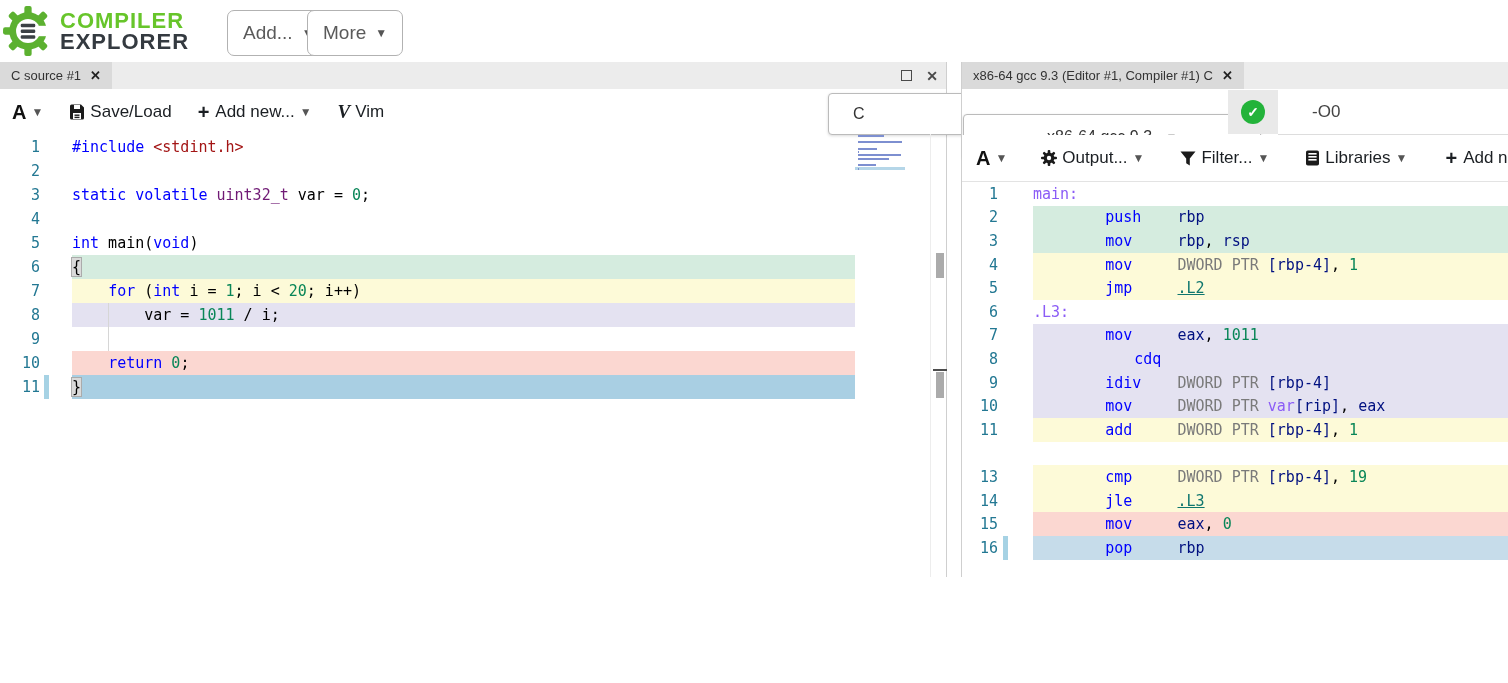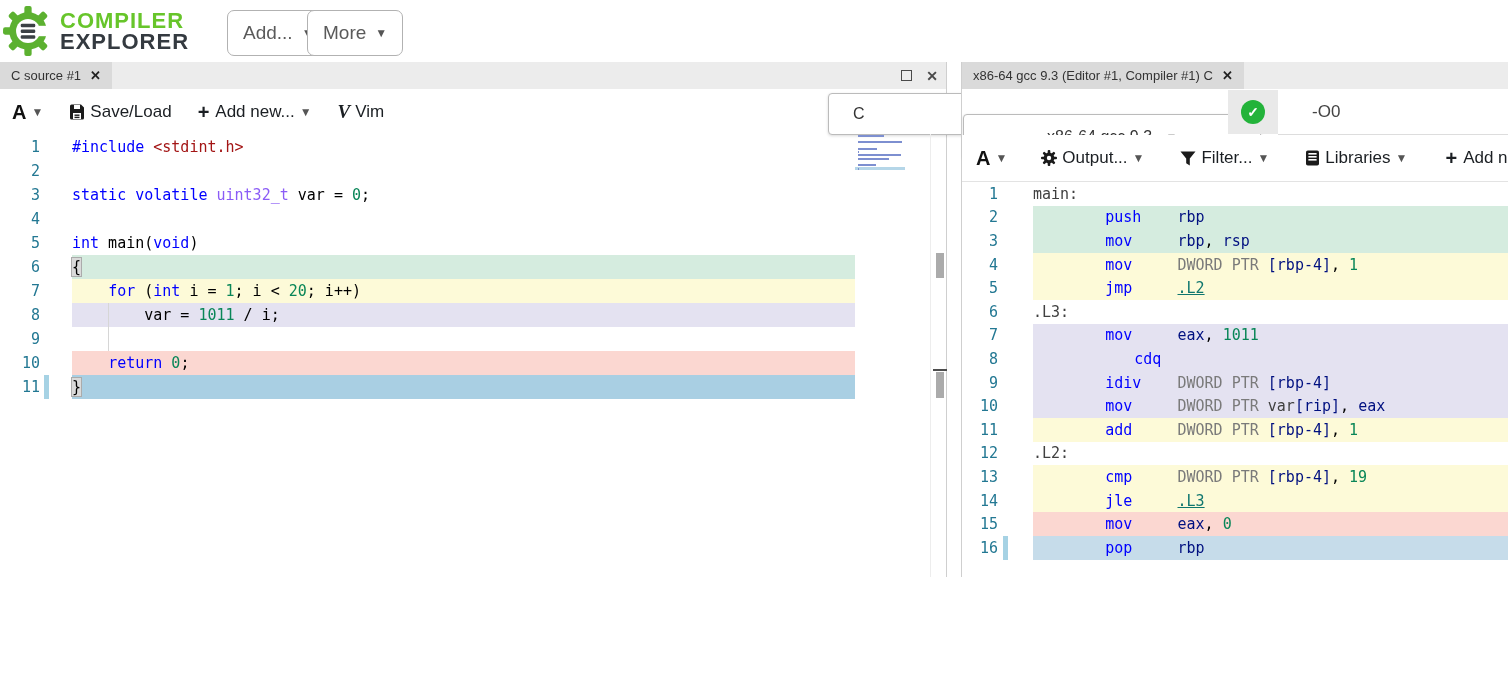--- a/index.html
+++ b/index.html
@@ -61,25 +61,25 @@
   .hl-red{background:#fbd7d1;}
   .hl-blue{background:#c6dcea;}
   .hl-blue-strong{background:#a9cfe3;}
   .gutter-num{position:absolute;top:0;height:100%;text-align:right;color:#237893;
               display:flex;align-items:center;justify-content:flex-end;}
   .gutter-marker{position:absolute;top:0;bottom:0;width:5px;background:#a6d2e4;}
   .code-text{position:absolute;top:0;height:100%;white-space:pre;display:flex;align-items:center;color:#000;}
   .indent-guide{position:absolute;top:0;bottom:0;width:1px;background:#d6d6d6;}
   .tok-kw{color:#0000ff;}
   .tok-num{color:#098658;}
-  .tok-type{color:#8b5cf6;}
+  .tok-type{color:#701a75;}
   .tok-str{color:#a31515;}
   .tok-reg{color:#001080;}
   .tok-ptr{color:#7a7a7a;}
-  .tok-label{color:#404040;}
+  .tok-label{color:#8b5cf6;}
   .tok-link{color:#0f766e;text-decoration:underline;cursor:pointer;}
   .tok-plain{color:#000;}
   .tok-bracket{color:#000;background:#dadada;box-shadow:0 0 0 1px #ababab;}
 
   
   #minimap{position:absolute;left:855px;top:72px;width:50px;height:40px;cursor:pointer;}
   .mm-bar{position:absolute;height:2px;background:#7d8fd0;}
   .mm-hl{position:absolute;left:0;width:50px;height:3px;background:#b5d6e8;}
   .sb-thumb{position:absolute;left:936px;width:8px;background:#ababab;cursor:grab;}
   .sb-line{position:absolute;left:933px;width:14px;height:2px;background:#4d4d4d;}
@@ -356,24 +356,20 @@
         <div class="ed-row" style="top: 212.4px; height: 23.6px;">
           <div class="hl-bar hl-purple" style="left: 71px; width: 476px;"></div>
           <div class="gutter-num" style="width: 36px;">10</div>
           <div class="code-text" style="left: 71px;"><span class="tok-plain">        </span><span class="tok-kw">mov</span><span class="tok-plain">     </span><span class="tok-ptr">DWORD PTR </span><span class="tok-label">var</span><span class="tok-reg">[rip]</span><span class="tok-plain">, </span><span class="tok-reg">eax</span></div>
         </div>
         <div class="ed-row" style="top: 236px; height: 23.6px;">
           <div class="hl-bar hl-yellow" style="left: 71px; width: 476px;"></div>
           <div class="gutter-num" style="width: 36px;">11</div>
           <div class="code-text" style="left: 71px;"><span class="tok-plain">        </span><span class="tok-kw">add</span><span class="tok-plain">     </span><span class="tok-ptr">DWORD PTR </span><span class="tok-reg">[rbp-4]</span><span class="tok-plain">, </span><span class="tok-num">1</span></div>
         </div>
-        <div class="ed-row" style="top: 259.6px; height: 23.6px;">
-          <div class="gutter-num" style="width: 36px;">12</div>
-          <div class="code-text" style="left: 71px;"><span class="tok-label">.L2:</span></div>
-        </div>
         <div class="ed-row" style="top: 283.2px; height: 23.6px;">
           <div class="hl-bar hl-yellow" style="left: 71px; width: 476px;"></div>
           <div class="gutter-num" style="width: 36px;">13</div>
           <div class="code-text" style="left: 71px;"><span class="tok-plain">        </span><span class="tok-kw">cmp</span><span class="tok-plain">     </span><span class="tok-ptr">DWORD PTR </span><span class="tok-reg">[rbp-4]</span><span class="tok-plain">, </span><span class="tok-num">19</span></div>
         </div>
         <div class="ed-row" style="top: 306.8px; height: 23.6px;">
           <div class="hl-bar hl-yellow" style="left: 71px; width: 476px;"></div>
           <div class="gutter-num" style="width: 36px;">14</div>
           <div class="code-text" style="left: 71px;"><span class="tok-plain">        </span><span class="tok-kw">jle</span><span class="tok-plain">     </span><span class="tok-link">.L3</span></div>
         </div>

